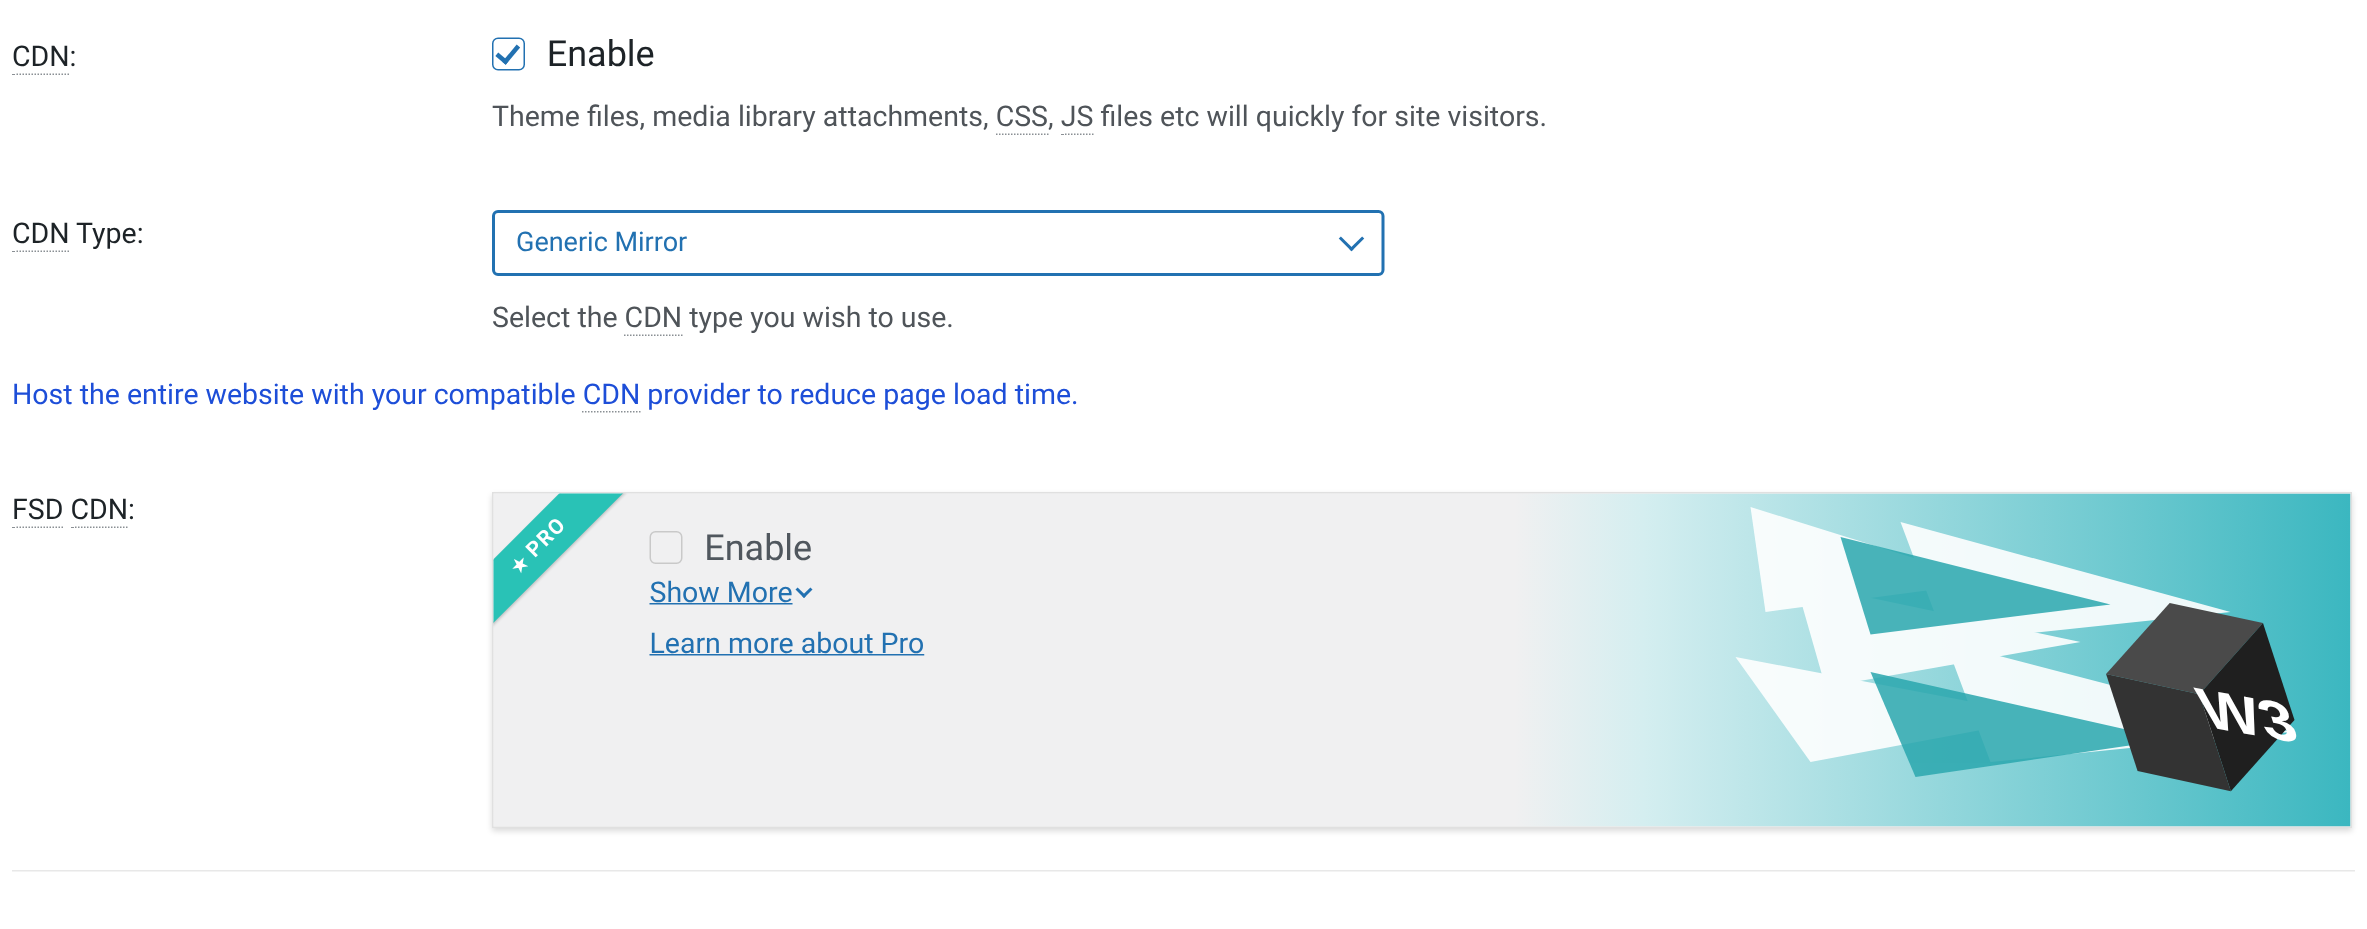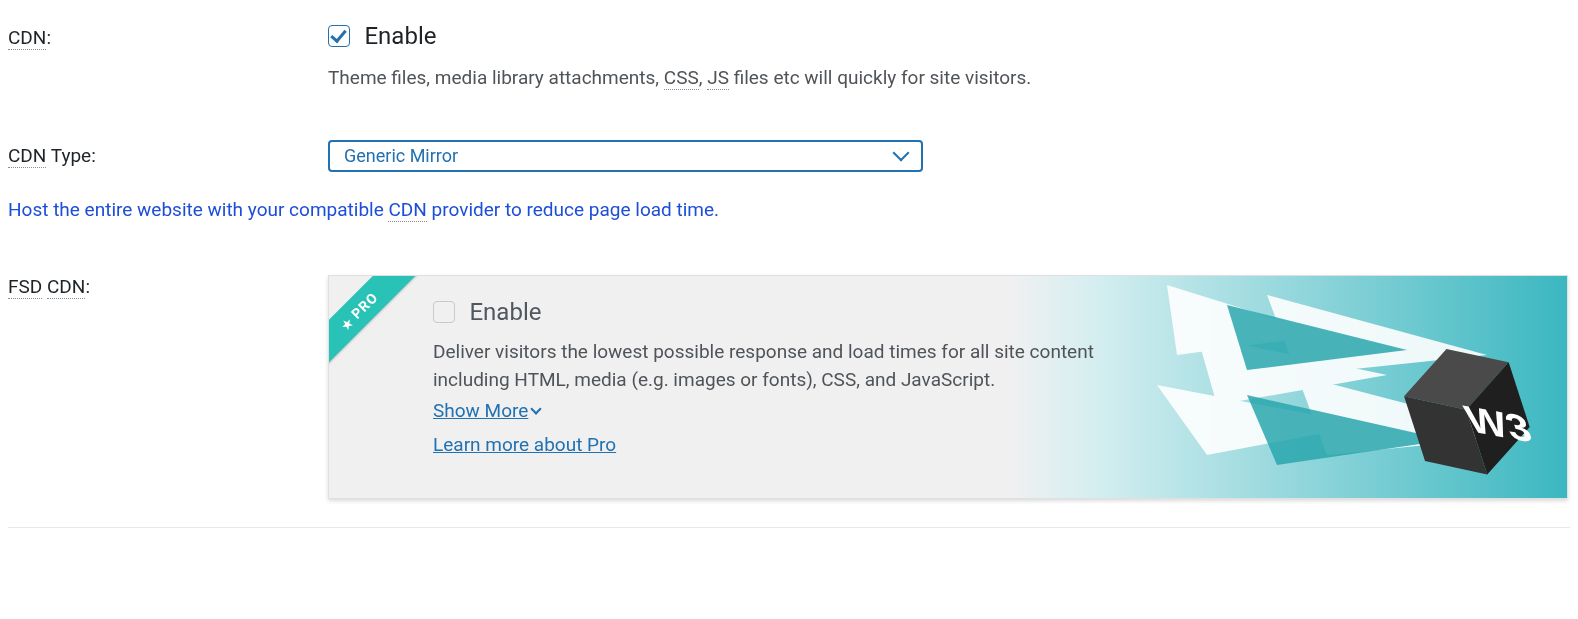--- a/index.html
+++ b/index.html
@@ -63,21 +63,21 @@
   }
   .desc {
     margin-top: 14px;
     color: #4f5459;
     font-size: 19px;
     line-height: 1.45;
   }
   
   .wp-select {
     width: 595px;
-    height: 32px;
+    height: 44px;
     border: 2px solid #2271b1;
     border-radius: 4px;
     background: #fff;
     padding: 0 40px 0 14px;
     font-size: 18px;
     color: #2271b1;
     position: relative;
     display: flex;
     align-items: center;
     cursor: pointer;
@@ -214,20 +214,23 @@
 </div>
 
 <div class="form-row" style="margin-top:34px;">
   <div class="label-col">
     <span class="abbr">CDN</span><span> Type:</span>
   </div>
   <div class="field-col">
     <div class="wp-select">
       <span>Generic Mirror</span>
       <span class="chevron"></span>
+    </div>
+    <div class="desc">
+      <span>Select the </span><span class="abbr">CDN</span><span> type you wish to use.</span>
     </div>
   </div>
 </div>
 
 <p class="section-desc">
   <span>Host the entire website with your compatible </span><span class="abbr">CDN</span><span> provider to reduce page load time.</span>
 </p>
 
 <div class="form-row pro-row">
   <div class="label-col">
@@ -262,21 +265,20 @@
               <polygon points="-55,-28 -55,40 0,72 0,4" fill="#333333"></polygon>
               <text x="26" y="26" fill="#ffffff" font-family="Arial Black, Arial, sans-serif" font-size="38" font-weight="900" text-anchor="middle" transform="skewY(28) scale(1,1.05)">W3</text>
             </g>
           </svg>
         </div>
       </div>
 
       <div class="pro-content">
         <span class="disabled-checkbox"></span>
         <span class="check-label" style="color:#50575e;">Enable</span>
-        <div class="pro-desc">Deliver visitors the lowest possible response and load times for all site content including HTML, media (e.g. images or fonts), CSS, and JavaScript.</div>
         <div class="show-more-row">
           <a class="link show-more"><span>Show More</span><span class="sm-chev"></span></a>
         </div>
         <div class="learn-row">
           <a class="link">Learn more about Pro</a>
         </div>
       </div>
     </div>
   </div>
 </div>

